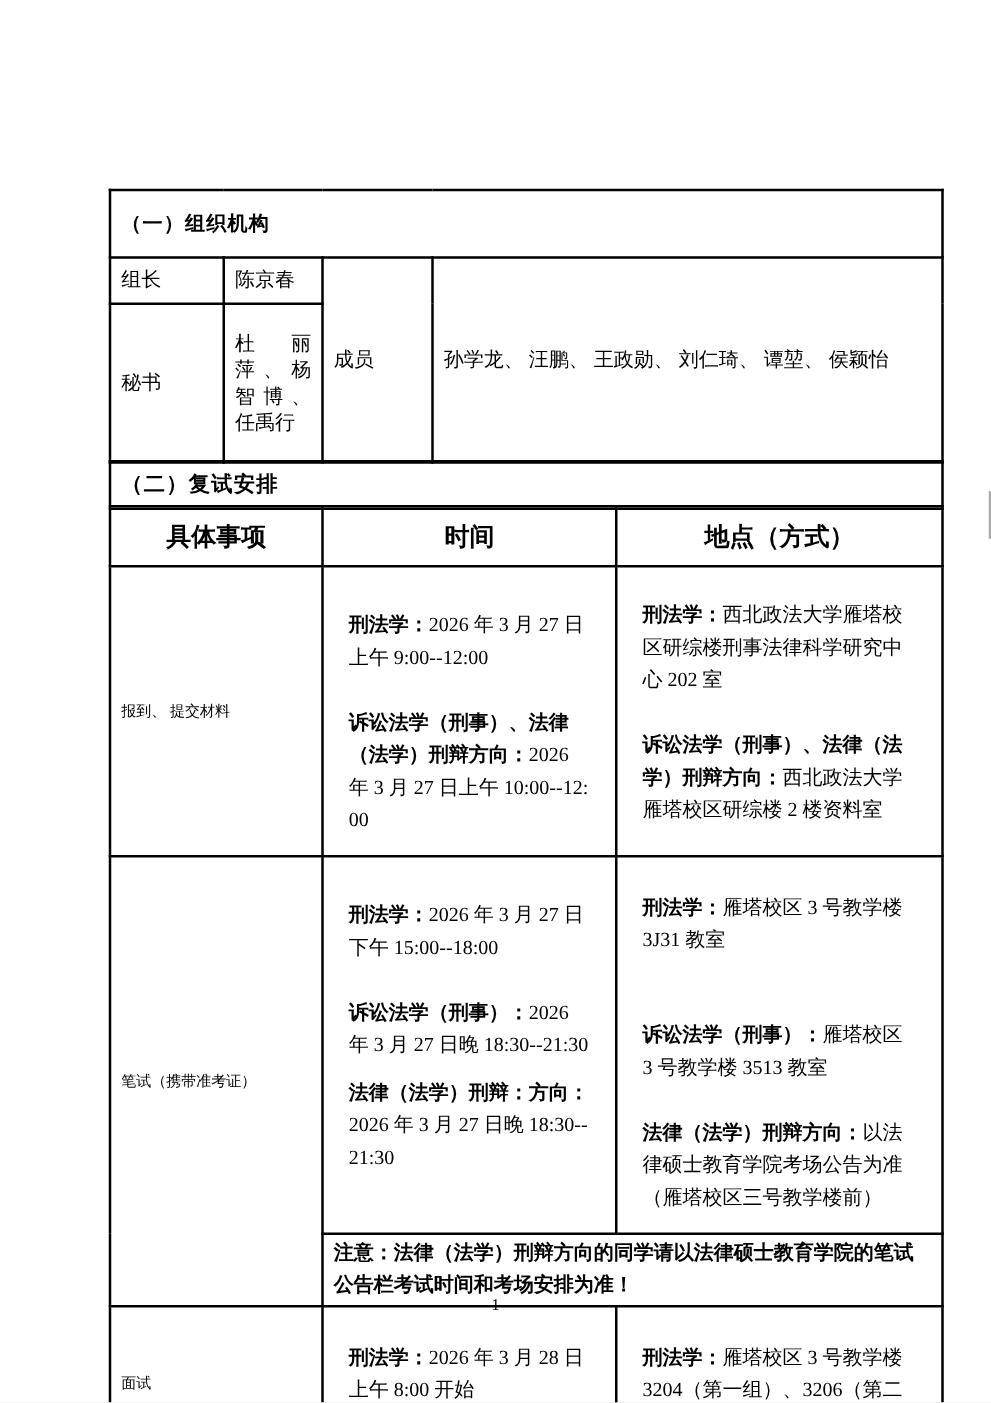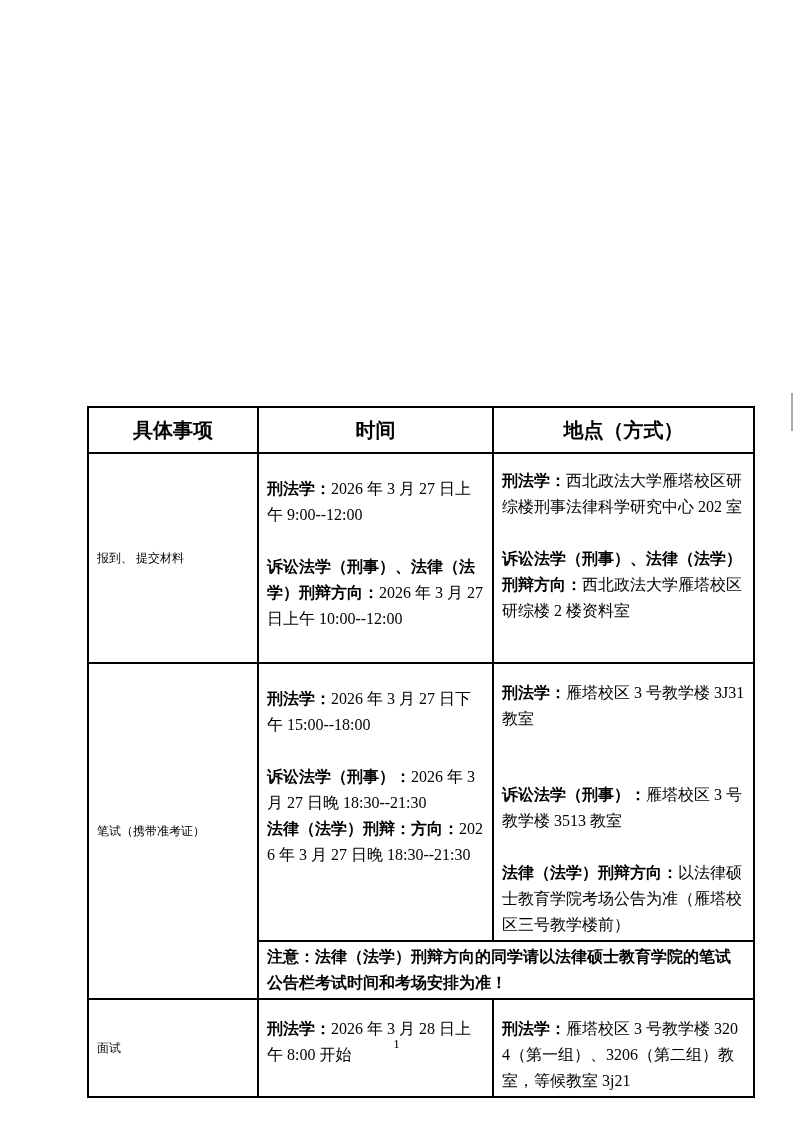--- a/index.html
+++ b/index.html
@@ -33,21 +33,21 @@
   .t2h td{vertical-align:middle;}
   
   .t2{position:absolute;top:406px;left:87px;width:666px;}
   .t2 td{font-size:16px;line-height:26px;vertical-align:top;}
   .t2 td.hdr{
     font-family:"Liberation Sans","DejaVu Sans",sans-serif;
     font-size:20px;font-weight:600;text-align:center;vertical-align:middle;
     line-height:20px;
   }
   .t2 td.item{vertical-align:middle;font-size:12px;}
-  .para{margin:0;}
+  .para{margin:12px;}
   .para b{
     font-family:"Liberation Sans","DejaVu Sans",sans-serif;
     font-weight:700;
   }
   .mt-1{margin-top:26px;}   
   .mt-2{margin-top:50px;}   
   .pt-sm{padding-top:16px;}
   .pt-md{padding-top:14px;}
   .pt-lg{padding-top:22px;}
   .note-cell{
@@ -63,21 +63,54 @@
     position:absolute;top:393px;left:791px;width:2px;height:38px;
     background:#a9a9a9;
   }
 </style>
 </head>
 <body>
 
 <div class="page">
 
 
+  <table class="t1">
+    <colgroup>
+        <col style="width:91px">
+        <col style="width:79px">
+        <col style="width:88px">
+        <col style="width:408px">
+      </colgroup>
+    <tbody>
+        <tr>
+      <td colspan="4" style="height:48px" class="sec-heading">（一）组织机构</td>
+    </tr>
+    <tr>
+      <td style="height:31px">组长</td>
+      <td>陈京春</td>
+      <td rowspan="2">成员</td>
+      <td rowspan="2">孙学龙、 汪鹏、 王政勋、 刘仁琦、 谭堃、 侯颖怡</td>
+    </tr>
+    <tr>
+      <td style="height:121px">秘书</td>
+      <td class="names-wrap">杜丽萍、杨智博、任禹行</td>
+    </tr>
+  </tbody>
+    </table>
 
+  <table class="t2h">
+    <colgroup>
+        <col style="width:666px">
+      </colgroup>
+    <tbody>
+        <tr>
+      <td style="height:30px" class="sec-heading">（二）复试安排</td>
+    </tr>
+  </tbody>
+    </table>
 
   <table class="t2">
     <colgroup>
         <col style="width:170px">
         <col style="width:235px">
         <col style="width:261px">
       </colgroup>
 
     <tbody>
         <tr>

